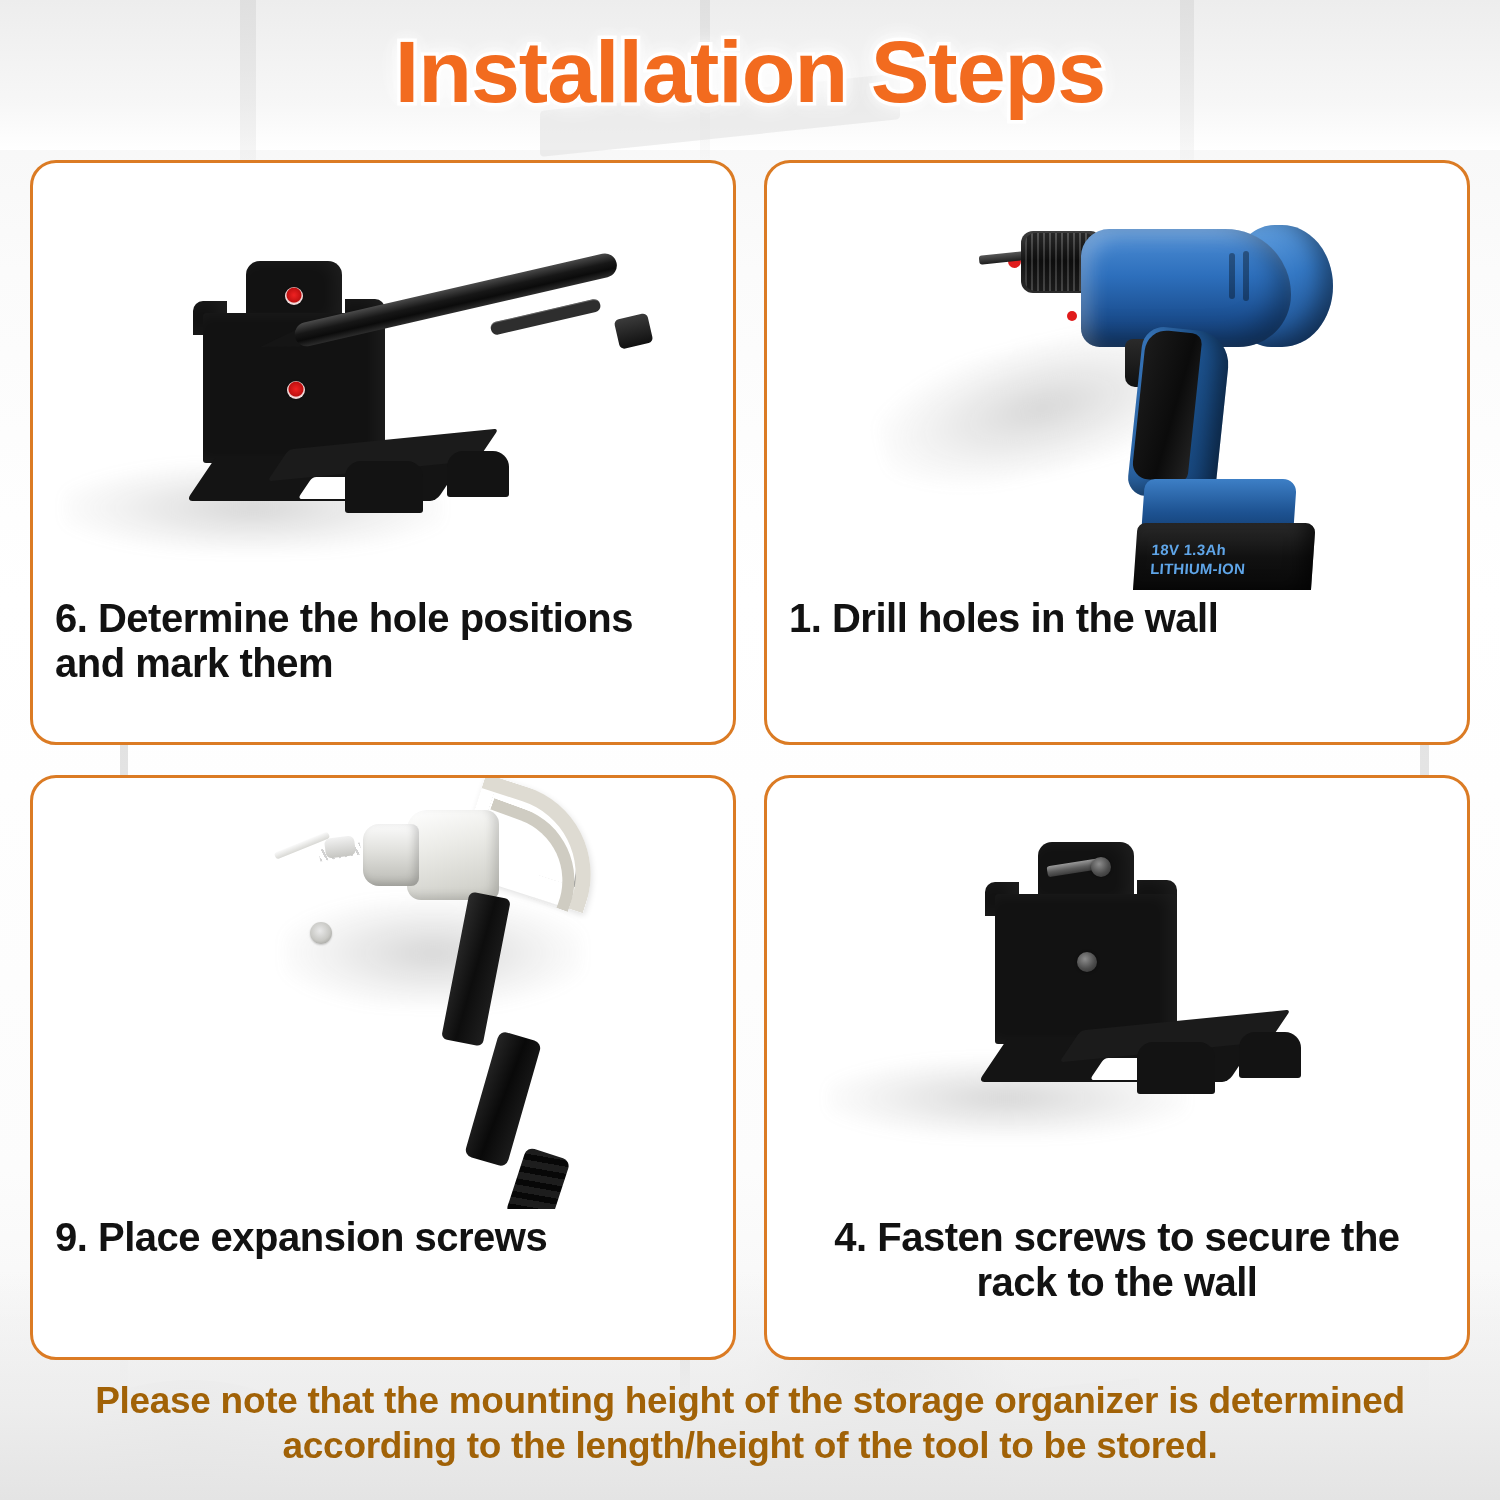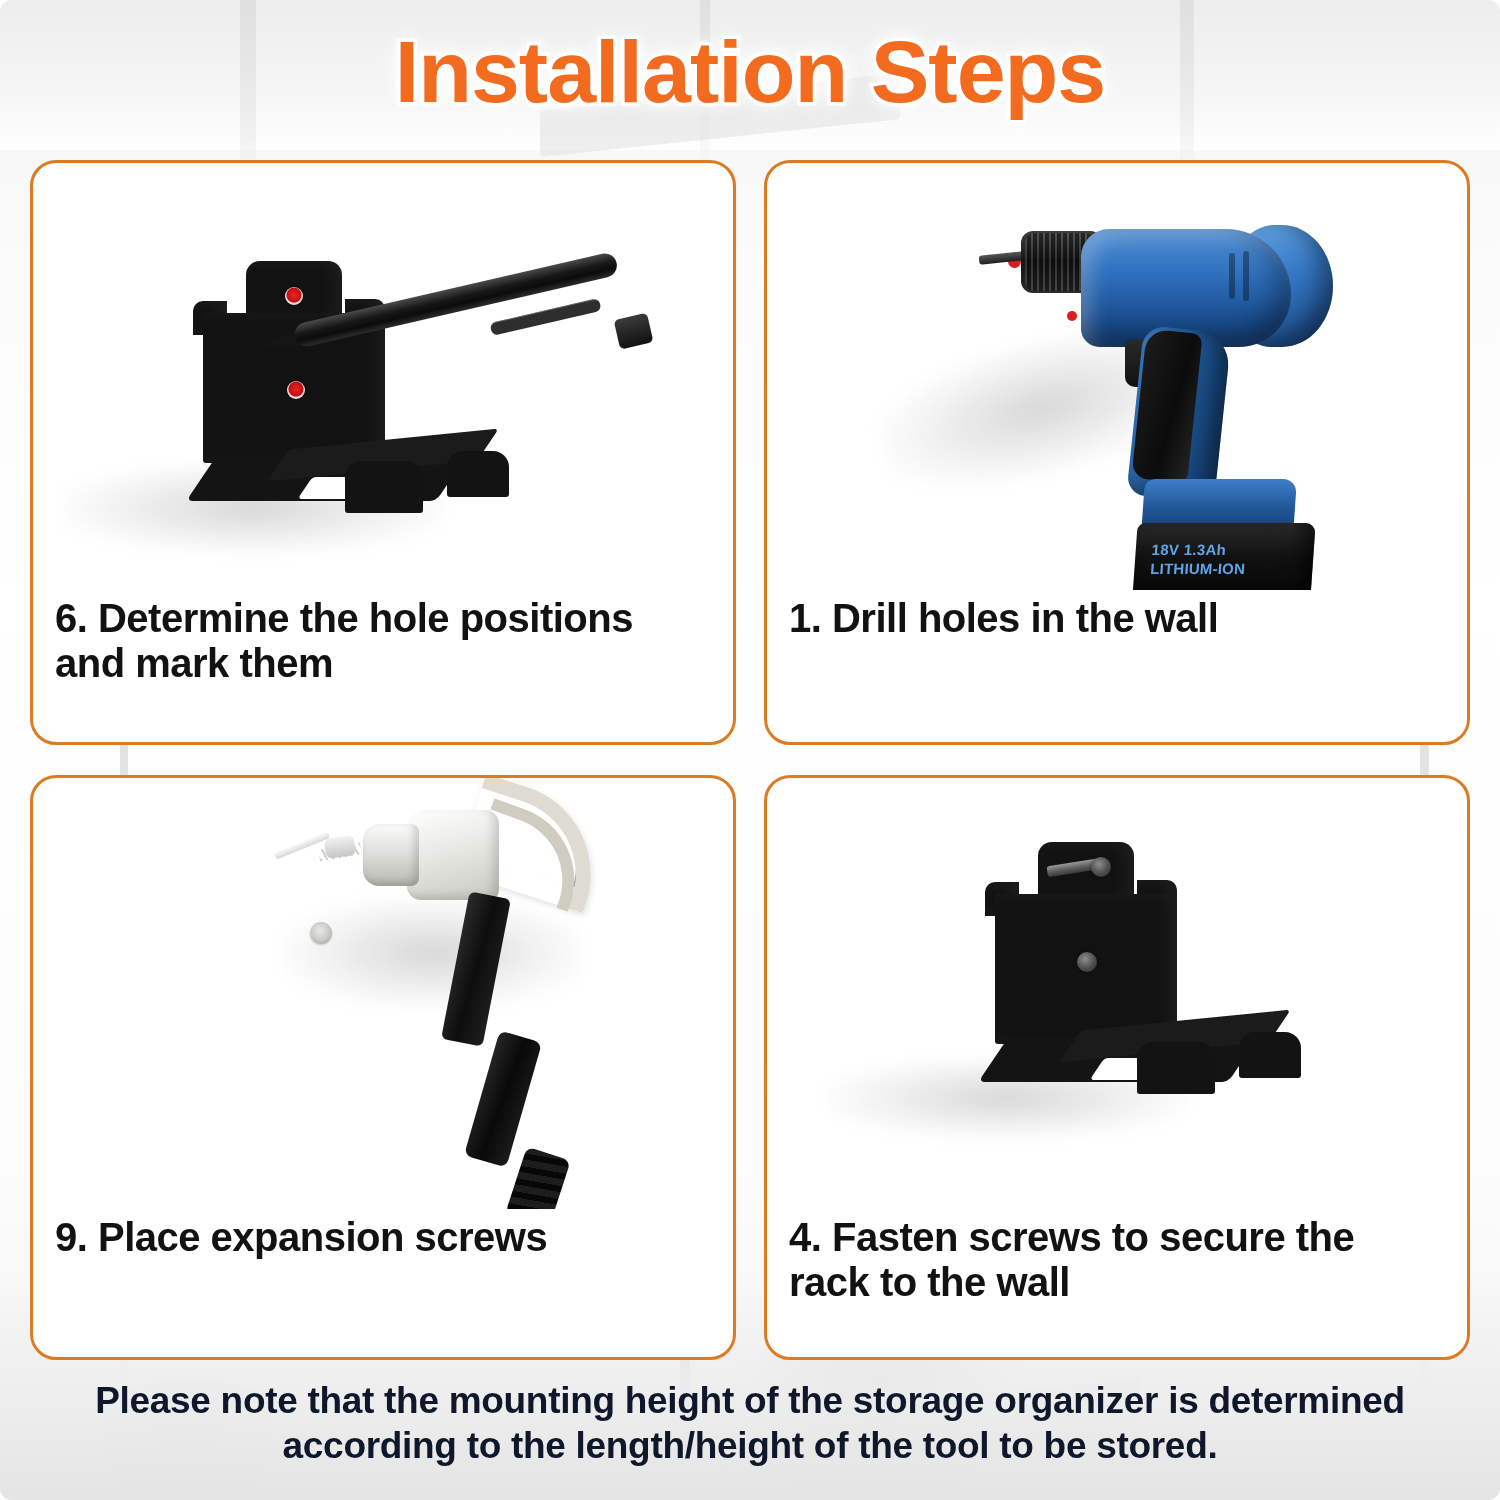--- a/index.html
+++ b/index.html
@@ -13,21 +13,20 @@
     font-family: "Liberation Sans", sans-serif;
     background: #ffffff;
   }
 
   #infographic {
     position: relative;
     width: 1500px;
     height: 1500px;
     background: #fdfdfd;
     overflow: hidden;
-    border-radius: 12px;
   }
 
   
   .bg-layer {
     position: absolute;
     inset: 0;
     overflow: hidden;
     background:
       linear-gradient(180deg, #f4f4f4 0%, #fbfbfb 18%, #ffffff 40%, #fcfcfc 78%, #f2f2f2 100%);
   }
@@ -113,21 +112,21 @@
     padding: 6px 22px 18px 22px;
     font-size: 40px;
     line-height: 1.12;
     font-weight: bold;
     color: #121212;
     letter-spacing: -0.5px;
   }
   .panel-1 .panel-caption { min-height: 128px; }
   .panel-2 .panel-caption { min-height: 128px; }
   .panel-3 .panel-caption { min-height: 124px; }
-  .panel-4 .panel-caption { min-height: 124px; }
+  .panel-4 .panel-caption { min-height: 124px; text-align: center; }
 
   
   .shadow-smear {
     position: absolute;
     background: radial-gradient(ellipse at center, rgba(60,60,60,0.20) 0%, rgba(120,120,120,0.08) 55%, rgba(255,255,255,0) 78%);
     filter: blur(6px);
   }
 
   
   .bracket { position: absolute; }
@@ -481,21 +480,21 @@
   
   .footer-note {
     position: absolute;
     left: 40px;
     right: 40px;
     top: 1378px;
     text-align: center;
     font-size: 37px;
     line-height: 1.22;
     font-weight: bold;
-    color: #0f172a;
+    color: #a16207;
     letter-spacing: -0.3px;
     z-index: 6;
   }
 </style>
 </head>
 <body>
 
 <div id="infographic">
 
   <div class="bg-layer">

